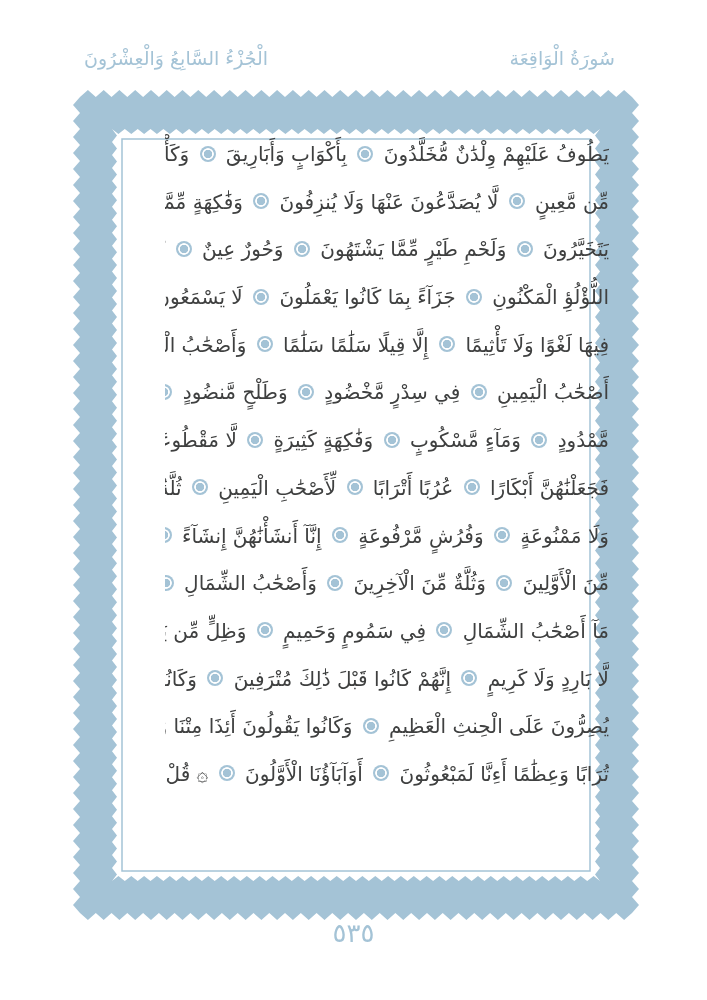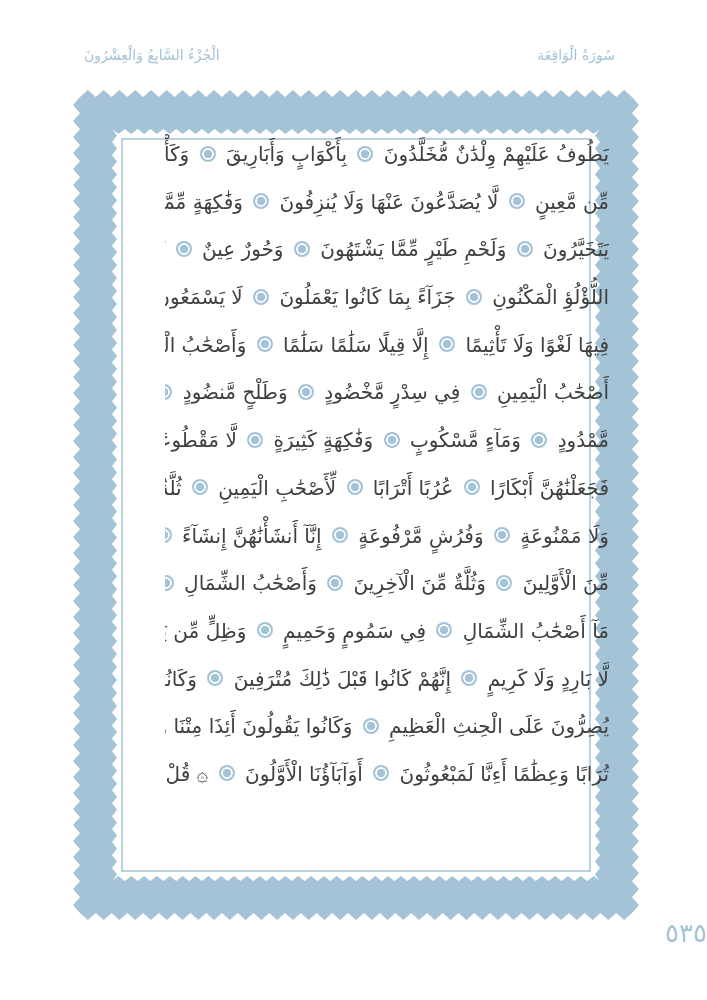--- a/index.html
+++ b/index.html
@@ -7,21 +7,21 @@
     position:relative;
     width:707px;height:1000px;
     margin:0 auto;
     background:#ffffff;
     font-family:"DejaVu Sans",sans-serif;
     overflow:hidden;
   }
   .hdr{
     position:absolute;top:47px;
     color:var(--accent,#a4c3d6);
-    font-size:14px;
+    font-size:19px;
     direction:rtl;
     white-space:nowrap;
   }
   .hdr-right{right:92px;}
   .hdr-left{left:84px;}
   .frame-svg{position:absolute;left:0;top:0;z-index:0;pointer-events:none;}
   .text-area{
     position:absolute;
     left:133px;top:131px;width:444px;
     z-index:1;
@@ -45,20 +45,21 @@
     background:radial-gradient(circle at 50% 50%,
        var(--accent,#a4c3d6) 0 34%,
        #ffffff 40% 48%,
        var(--accent,#a4c3d6) 54% 100%);
     vertical-align:middle;
     margin:0 4px 4px 4px;
   }
   .page-number{
     position:absolute;
     left:0;right:0;top:918px;
+    text-align:center;
     color:var(--accent,#a4c3d6);
     font-size:26px;
     direction:rtl;
   }
 </style>
 </head>
 <body>
 
 <div class="page">
 

